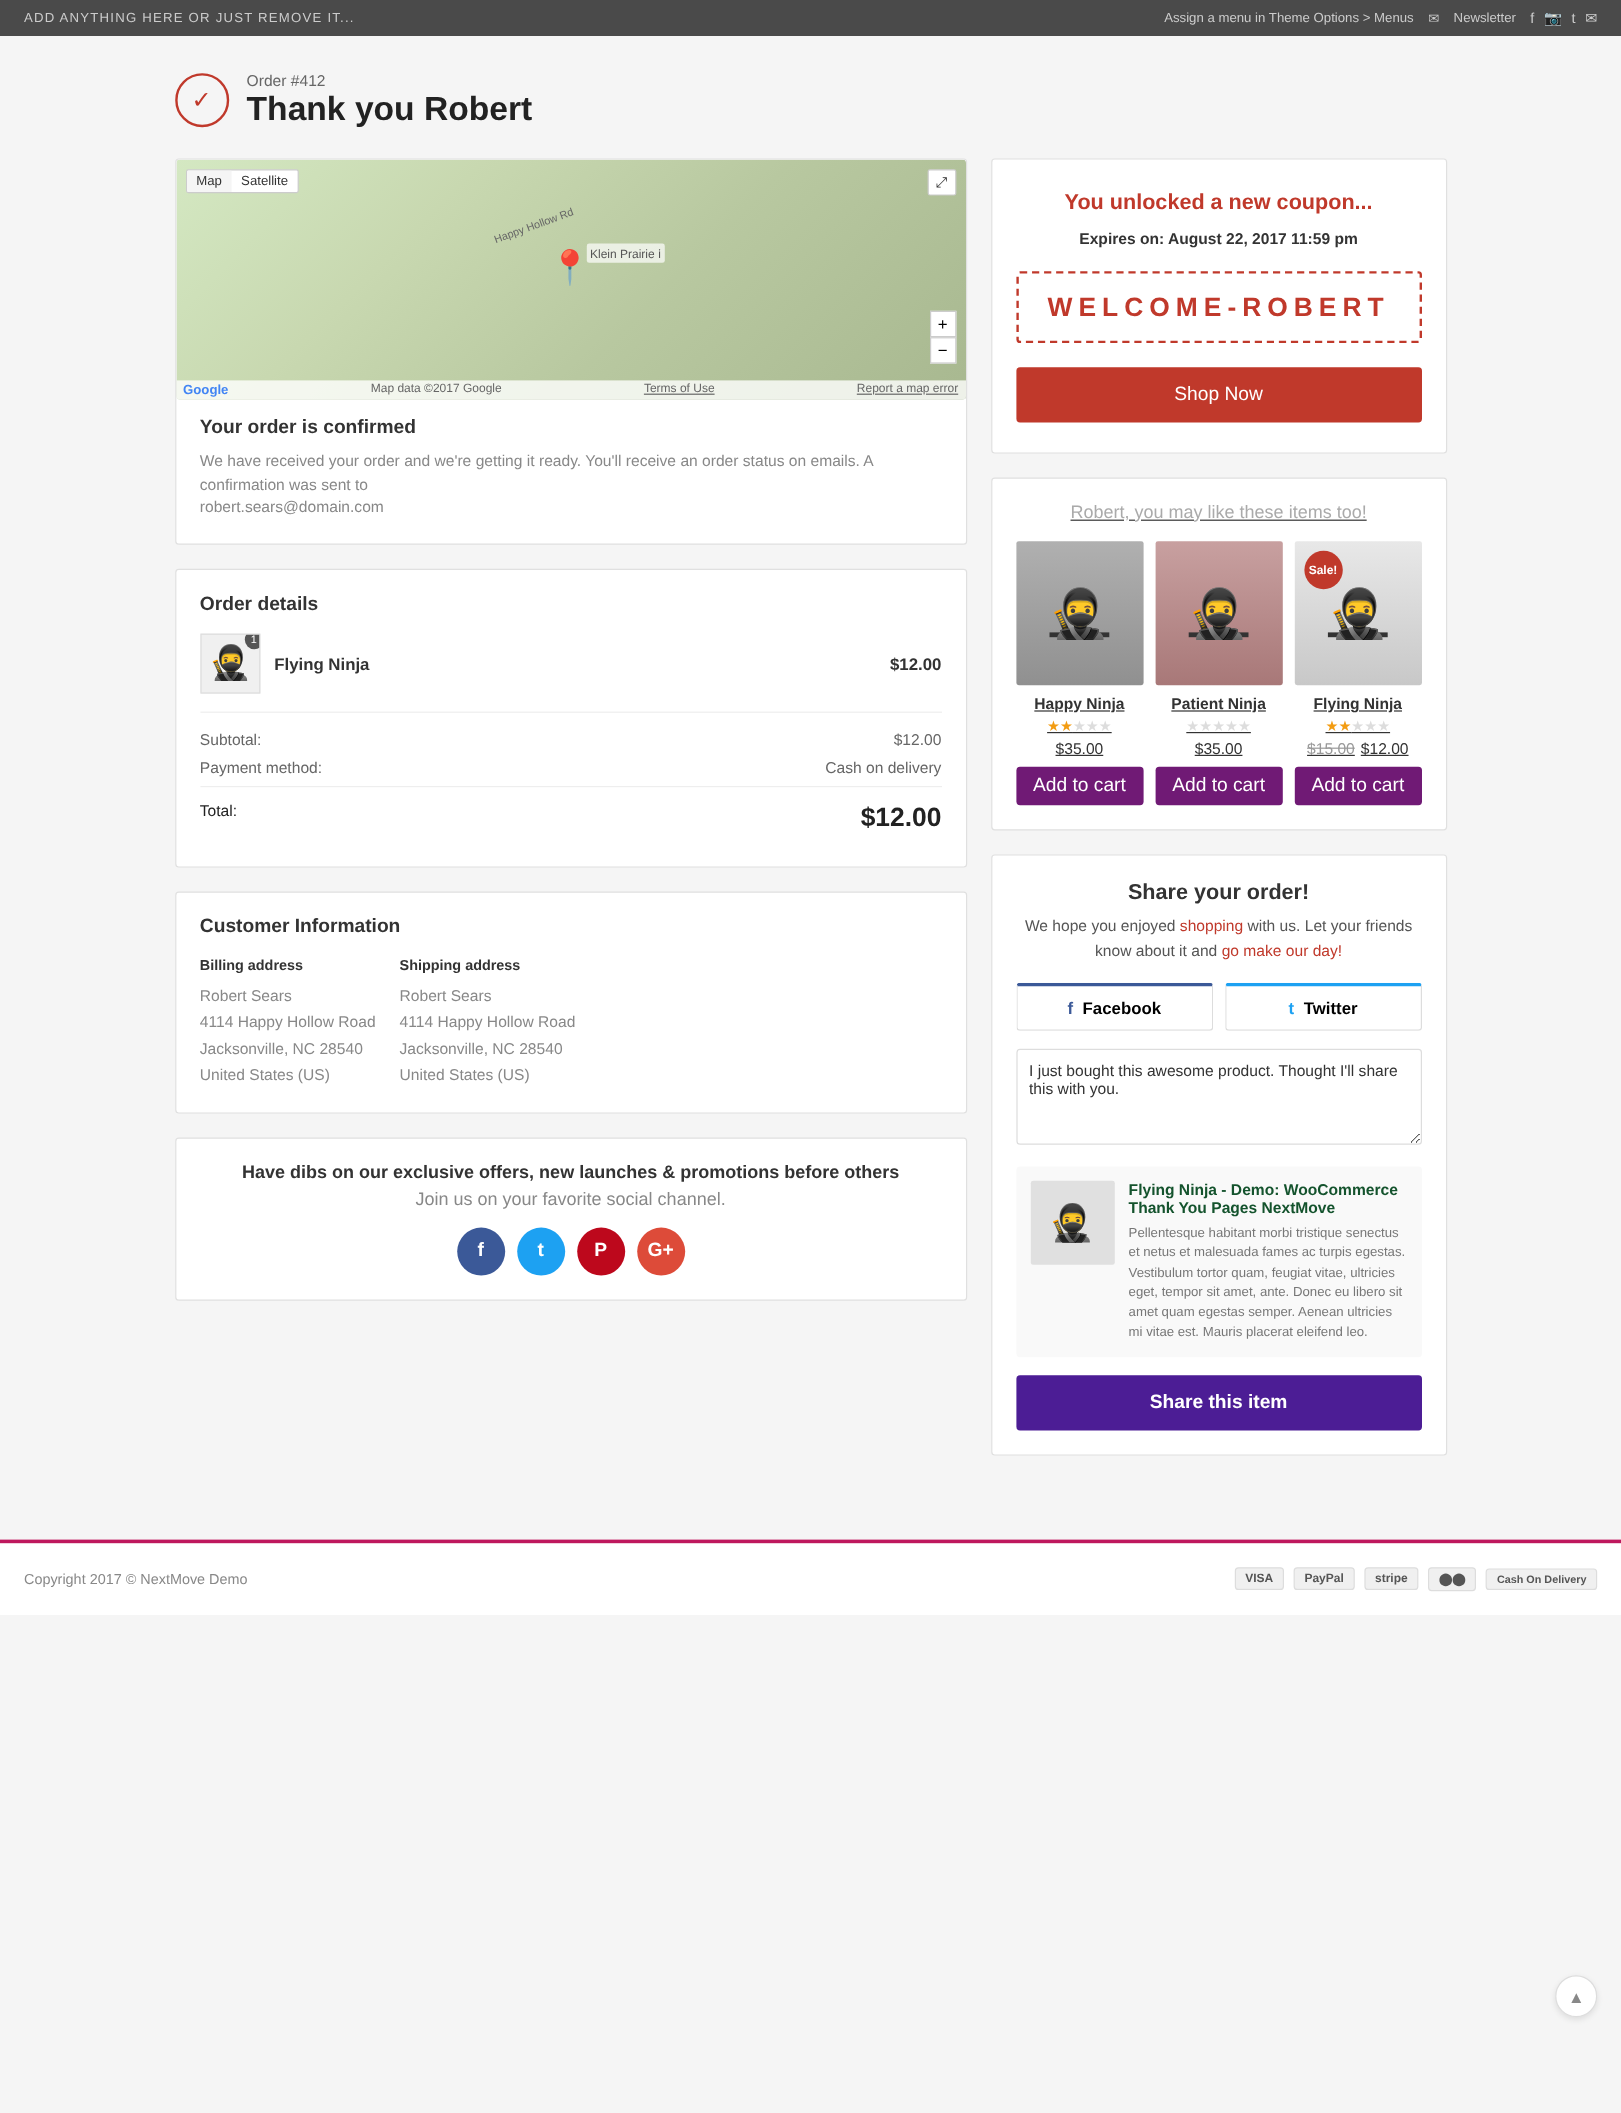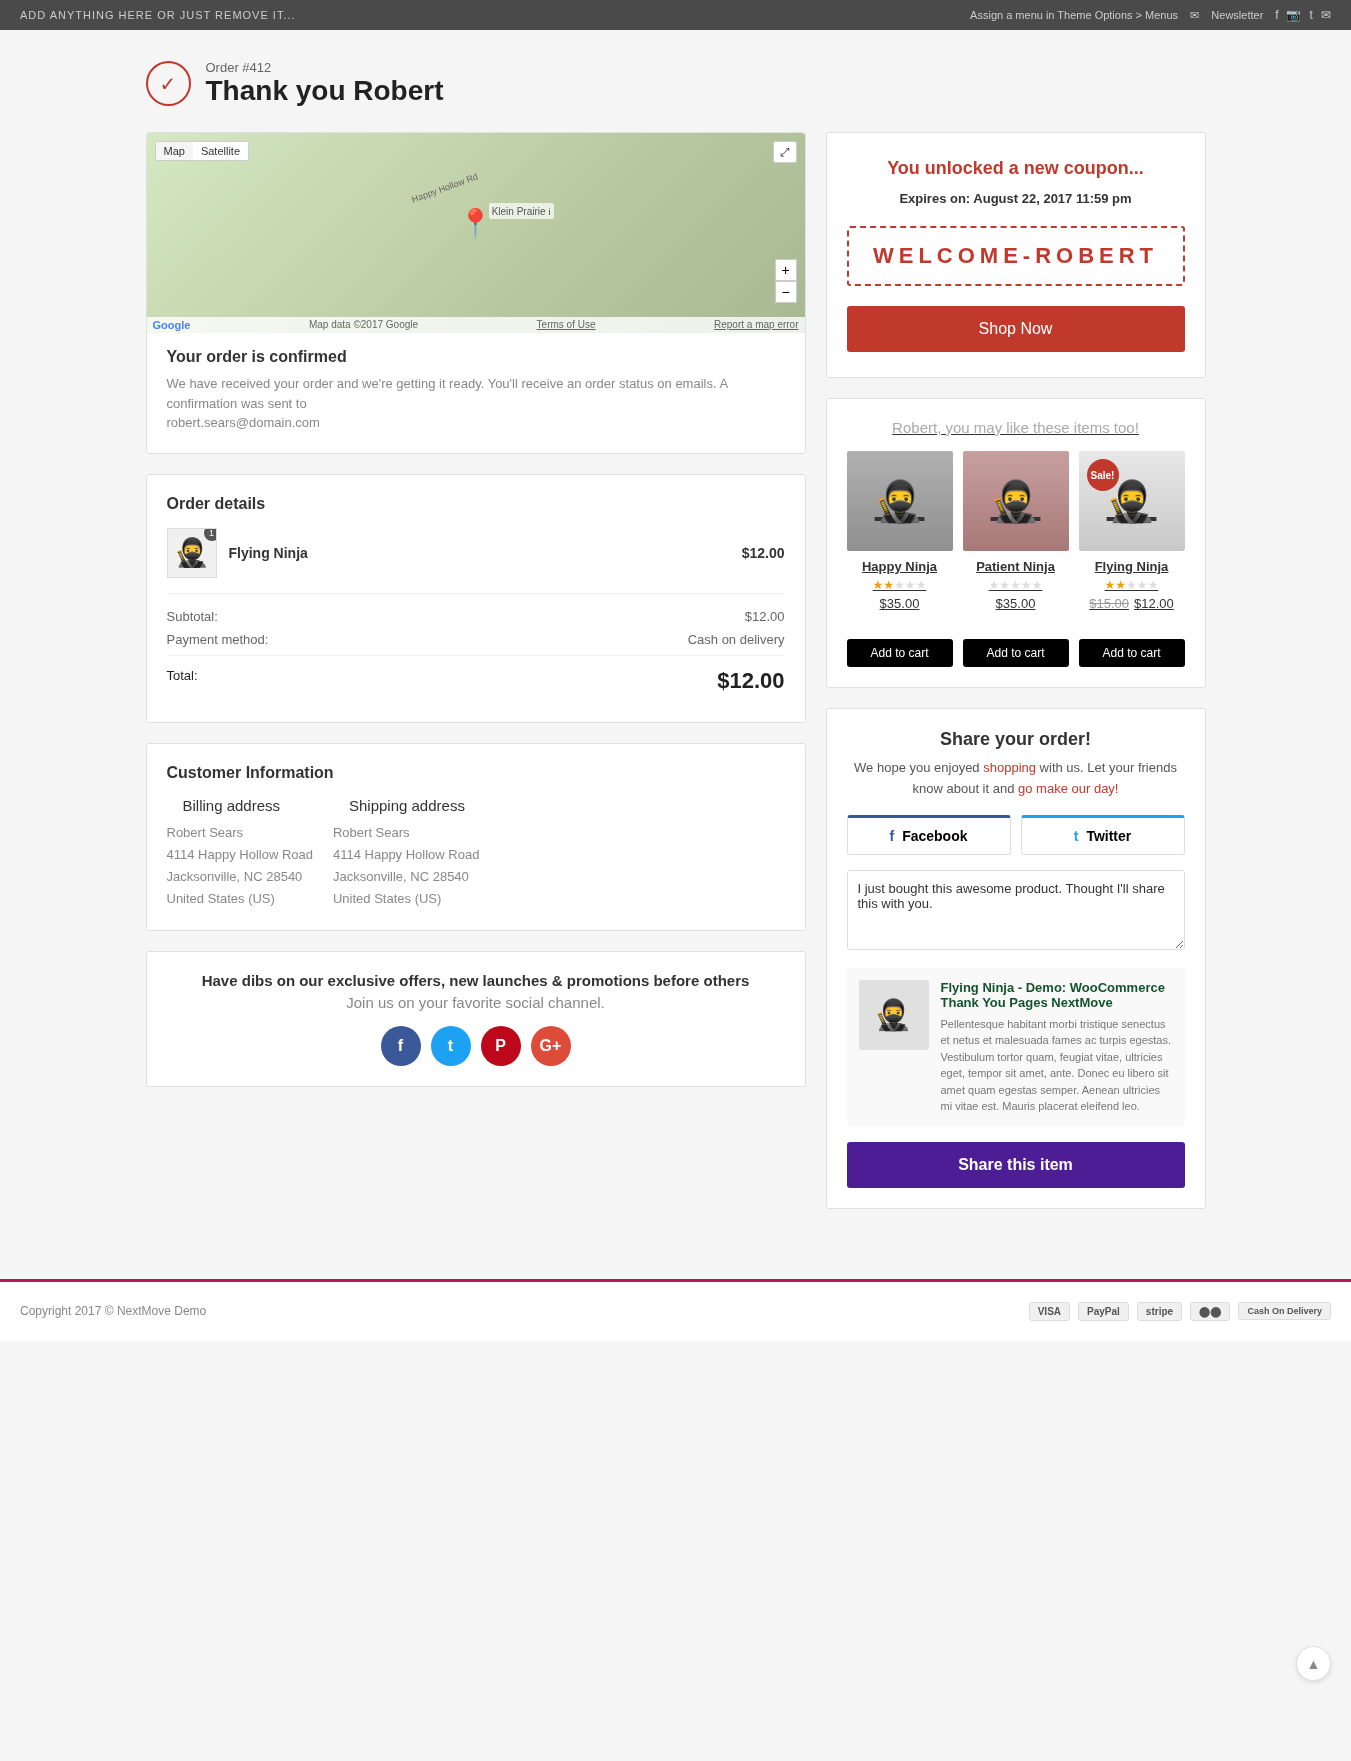--- a/index.html
+++ b/index.html
@@ -122,21 +122,21 @@
     .order-item-name { flex: 1; font-size: 14px; font-weight: bold; }
     .order-item-price { font-size: 14px; font-weight: bold; }
     .order-summary { border-top: 1px solid #eee; padding-top: 15px; }
     .order-summary-row { display: flex; justify-content: space-between; margin-bottom: 8px; color: #666; font-size: 13px; }
     .order-summary-row.total { border-top: 1px solid #eee; padding-top: 12px; margin-top: 5px; color: #222; }
     .order-summary-row.total .total-amount { font-size: 22px; font-weight: bold; }
 
     
     .customer-info h3 { font-size: 16px; font-weight: bold; margin-bottom: 15px; }
     .address-cols { display: flex; gap: 20px; }
-    .address-col h4 { font-size: 15px; font-weight: normal; margin-bottom: 8px; margin-left: 16px; }
+    .address-col h4 { font-size: 12px; font-weight: bold; margin-bottom: 8px; }
     .address-col p { color: #888; font-size: 13px; line-height: 1.7; }
 
     
     .social-follow { text-align: center; padding: 20px; }
     .social-follow p.main-text { font-size: 15px; font-weight: bold; margin-bottom: 5px; }
     .social-follow p.sub-text { font-size: 15px; color: #888; margin-bottom: 15px; }
     .social-buttons { display: flex; justify-content: center; gap: 10px; }
     .social-btn {
       width: 40px; height: 40px; border-radius: 50%;
       display: flex; align-items: center; justify-content: center;
@@ -161,38 +161,38 @@
       background: #c0392b; color: #fff; border: none; border-radius: 3px;
       padding: 14px 60px; font-size: 16px; cursor: pointer; font-weight: normal; width: 100%;
     }
 
     
     .reco-section { background: #fff; border: 1px solid #e0e0e0; border-radius: 3px; margin-bottom: 20px; padding: 20px; text-decoration: underline; }
     .reco-section h3 { text-align: center; color: #aaa; font-size: 15px; font-weight: normal; margin-bottom: 15px; }
     .reco-items { display: flex; gap: 10px; }
     .reco-item { flex: 1; text-align: center; }
     .reco-img {
-      width: 100%; height: 100px; background: #e8e8e8;
+      width: 100%; height: 120px; background: #e8e8e8;
       border-radius: 2px; margin-bottom: 8px; position: relative; overflow: hidden;
       display: flex; align-items: center; justify-content: center;
     }
     .reco-img .sale-badge {
       position: absolute; top: 8px; left: 8px;
       background: #c0392b; color: #fff; border-radius: 50%;
       width: 32px; height: 32px; font-size: 10px; font-weight: bold;
       display: flex; align-items: center; justify-content: center;
     }
     .reco-name { font-size: 13px; font-weight: bold; margin-bottom: 4px; }
     .stars { color: #ddd; font-size: 12px; margin-bottom: 4px; }
     .stars .filled { color: #f39c12; }
     .reco-price { font-size: 13px; margin-bottom: 8px; }
     .reco-price .old-price { text-decoration: line-through; color: #999; margin-right: 5px; }
     .add-to-cart-btn {
-      background: #000000; color: #fff; border: none; border-radius: 3px;
-      padding: 7px 12px; font-size: 12px; cursor: pointer; width: 100%; margin-top: 20px;
+      background: #701a75; color: #fff; border: none; border-radius: 3px;
+      padding: 7px 12px; font-size: 16px; cursor: pointer; width: 100%;
     }
 
     
     .share-order { background: #fff; border: 1px solid #e0e0e0; border-radius: 3px; padding: 20px; margin-bottom: 20px; }
     .share-order h3 { text-align: center; font-size: 18px; font-weight: bold; margin-bottom: 8px; }
     .share-order .share-sub { text-align: center; font-size: 13px; color: #555; margin-bottom: 15px; line-height: 1.6; }
     .share-order .share-sub a { color: #c0392b; text-decoration: none; }
     .share-btns { display: flex; gap: 10px; margin-bottom: 15px; }
     .share-btn {
       flex: 1; padding: 10px; border: 1px solid #ddd; border-radius: 3px;

